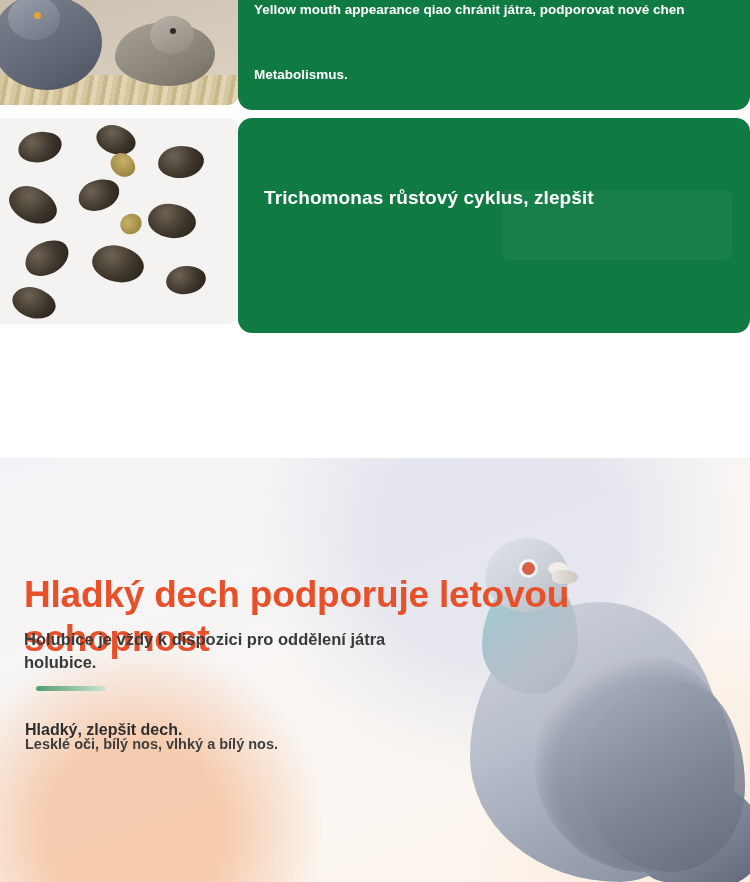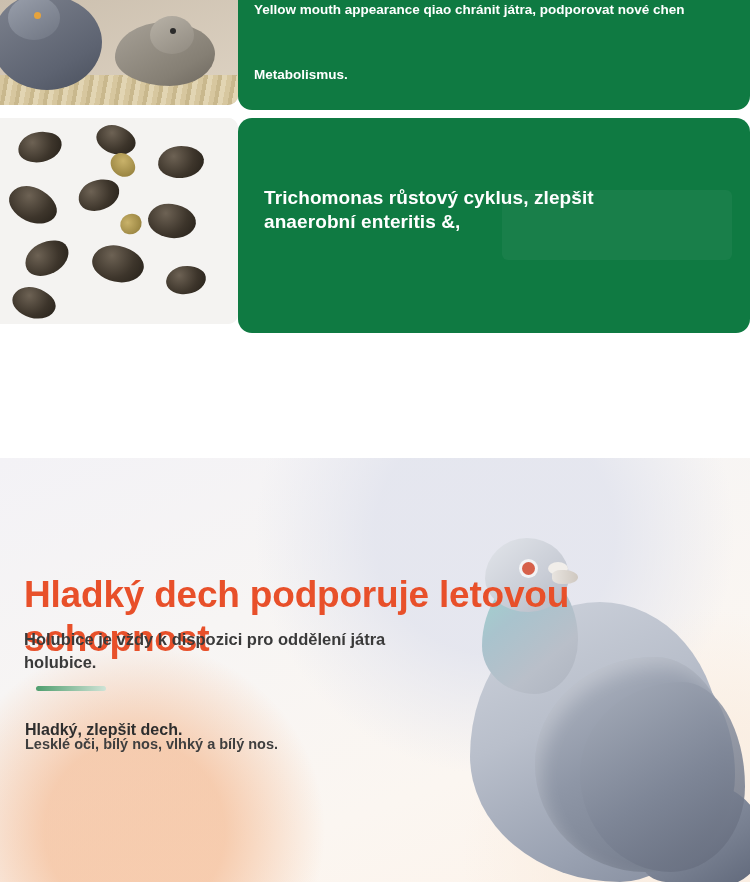--- a/index.html
+++ b/index.html
@@ -313,21 +313,20 @@
       <div class="d" style="left:12px;  top:170px; width:44px; height:30px; transform:rotate(16deg);"></div>
       <div class="d" style="left:110px; top:36px;  width:26px; height:22px; transform:rotate(40deg); background:radial-gradient(circle at 40% 35%,#c9b26a,#8a7634);"></div>
       <div class="d" style="left:120px; top:96px;  width:22px; height:20px; transform:rotate(-30deg); background:radial-gradient(circle at 40% 35%,#c9b26a,#8a7634);"></div>
     </div>
   </div>
 
   <div class="greencard">
     <div class="watermark"></div>
     <div class="txtwrap">
       <div class="line">Trichomonas růstový cyklus, zlepšit</div>
-      <div class="line">anaerobní enteritis &amp;,</div>
     </div>
   </div>
 </div>
 
 <div class="sec3">
   <div class="bgsoft"></div>
 
   <div class="pigeon">
     <div class="body"></div>
     <div class="tail"></div>

